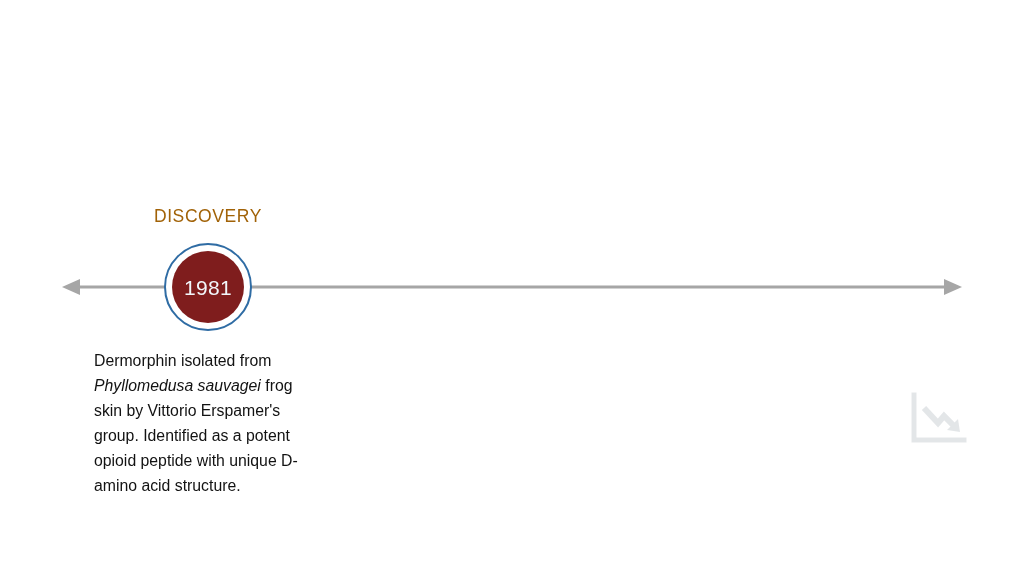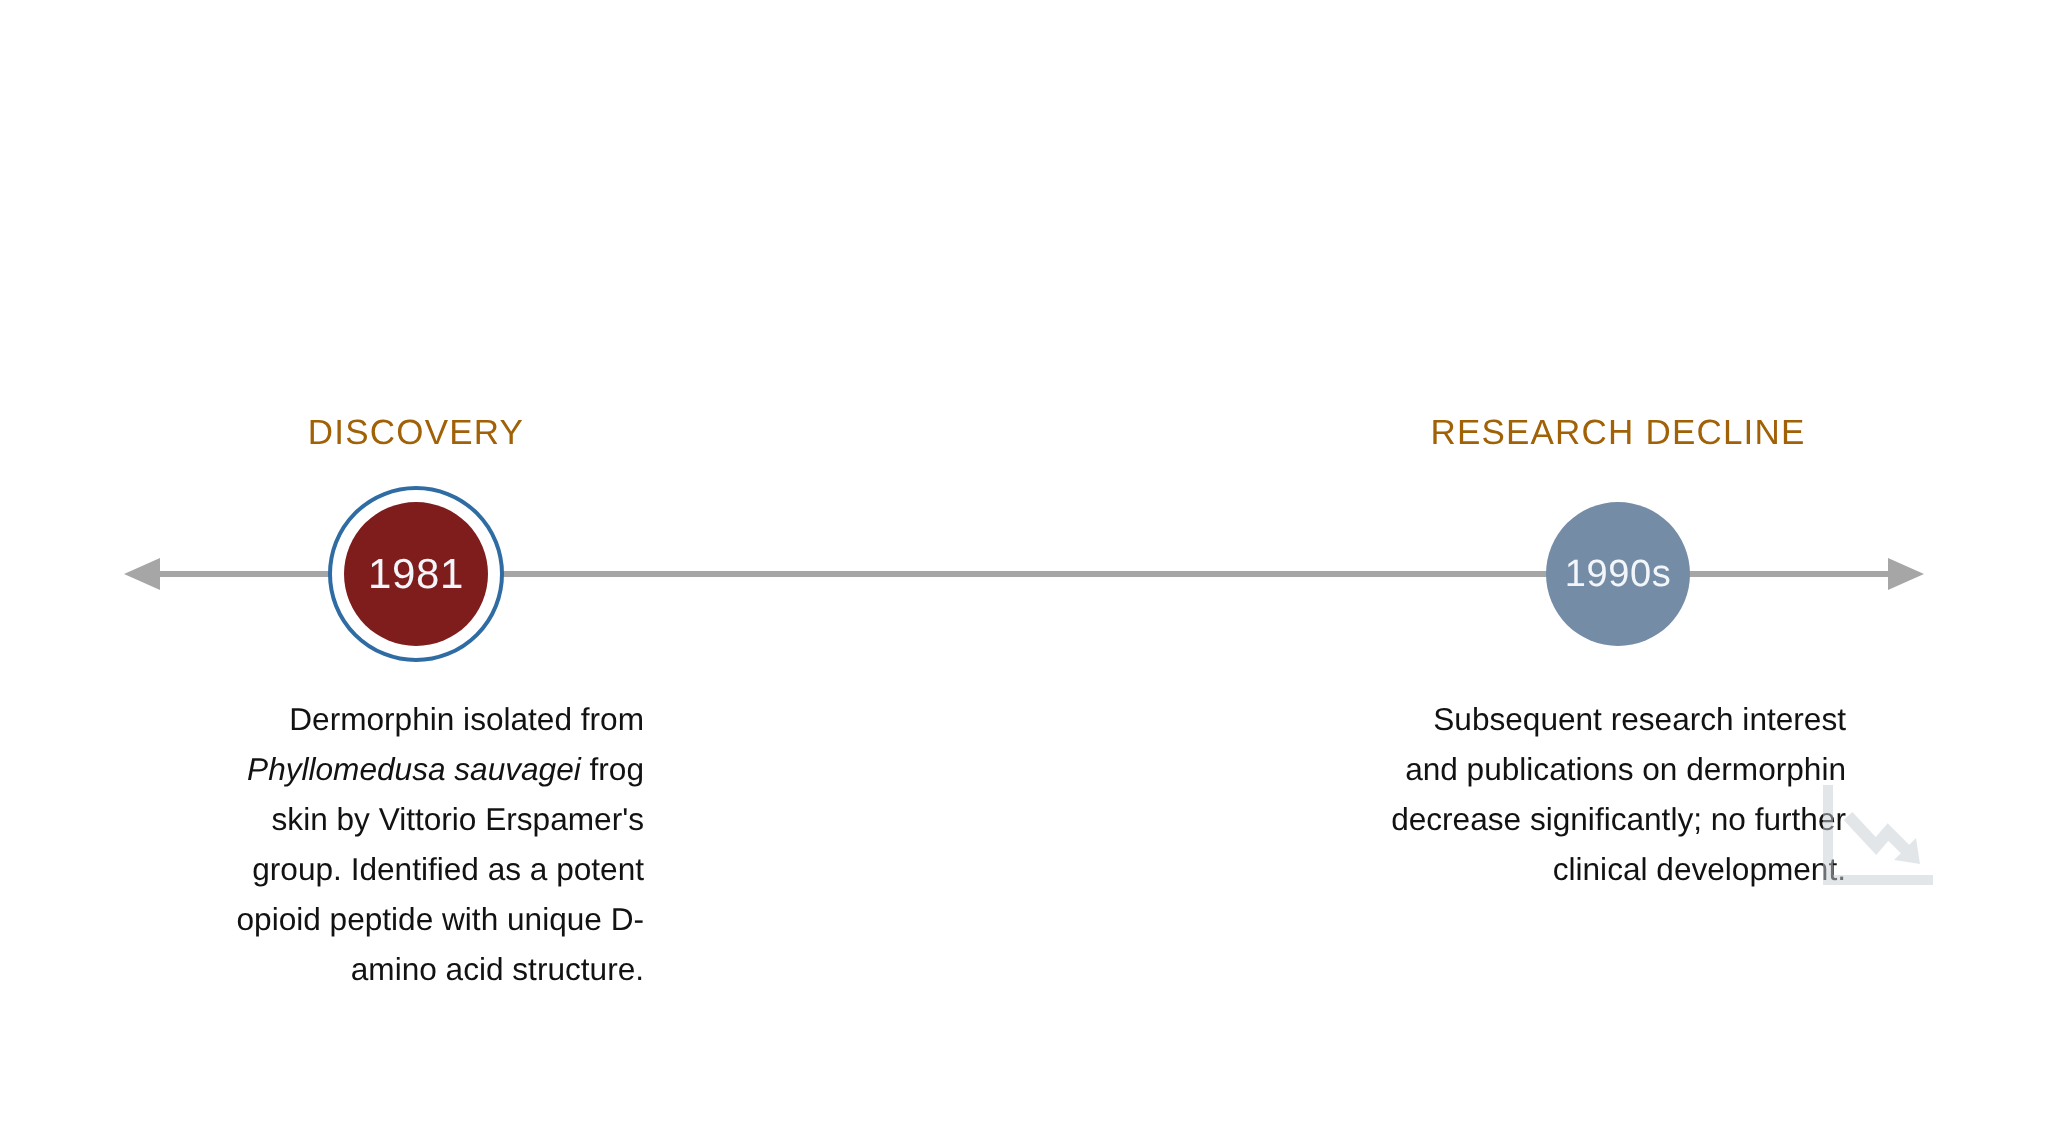--- a/index.html
+++ b/index.html
@@ -98,21 +98,21 @@
   .node.plain .node-year {
     font-size: 19px;
   }
 
   .milestone-desc {
     position: absolute;
     top: 348px;
     left: 50%;
     transform: translateX(-50%);
     width: 228px;
-    text-align: right;
+    text-align: left;
     font-size: 15.8px;
     line-height: 25px;
     color: #121212;
   }
   .milestone-desc em {
     font-style: italic;
   }
 
   
   .decline-icon {
@@ -144,29 +144,20 @@
         <span class="node-year">1981</span>
       </div>
     </div>
 
     <div class="milestone-desc">
       <span>Dermorphin isolated from </span><em>Phyllomedusa sauvagei</em><span> frog skin by Vittorio Erspamer's group. Identified as a potent opioid peptide with unique D-amino acid structure.</span>
     </div>
   </div>
 
 
-  <div class="milestone" style="left:659px;">
-    <div class="milestone-heading">RESEARCH DECLINE</div>
-
-    <div class="node plain">
-      <span class="node-year">1990s</span>
-    </div>
-
-    <div class="milestone-desc">Subsequent research interest and publications on dermorphin decrease significantly; no further clinical development.</div>
-  </div>
 
   <svg class="decline-icon" viewBox="0 0 62 58">
     <path d="M6 3 L6 48 L56 48" stroke="#c9ced3" stroke-width="5" fill="none" stroke-linecap="square" stroke-linejoin="miter"></path>
     <path d="M16 16 L30 31 L36 24 L48 36" stroke="#c9ced3" stroke-width="6" fill="none" stroke-linecap="butt" stroke-linejoin="miter"></path>
     <polygon points="52,40 39,38 50,27" fill="#c9ced3"></polygon>
   </svg>
 
 </div>
 
 </body></html>

